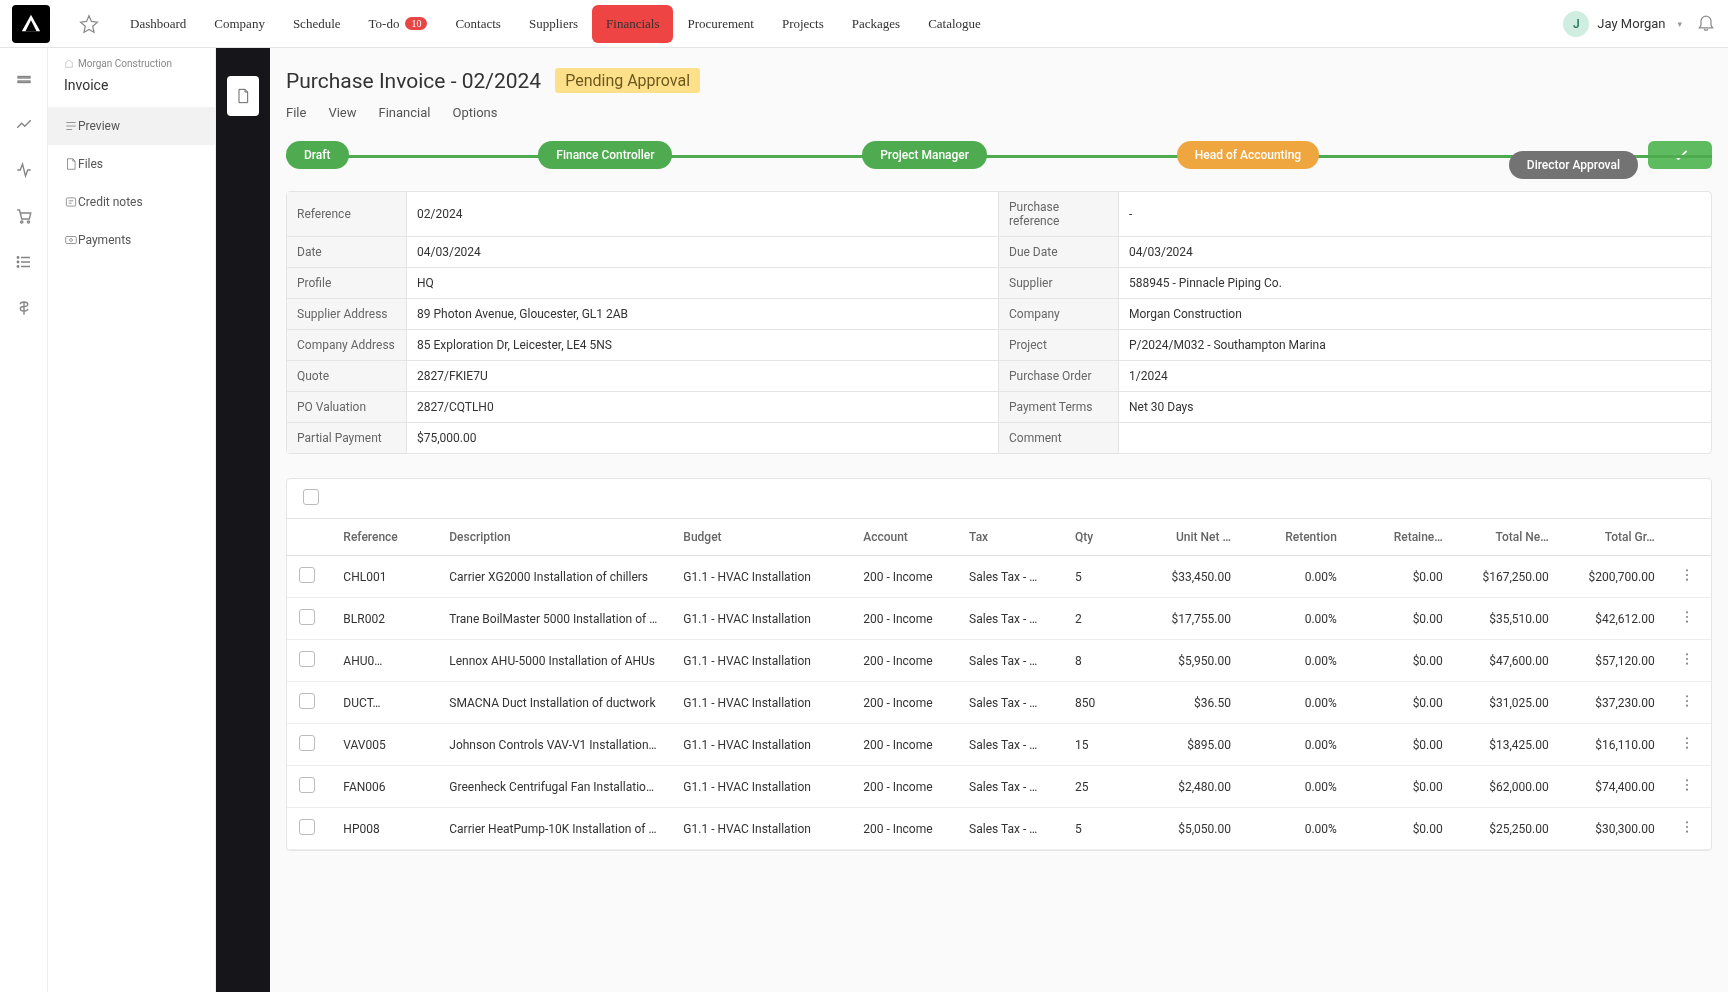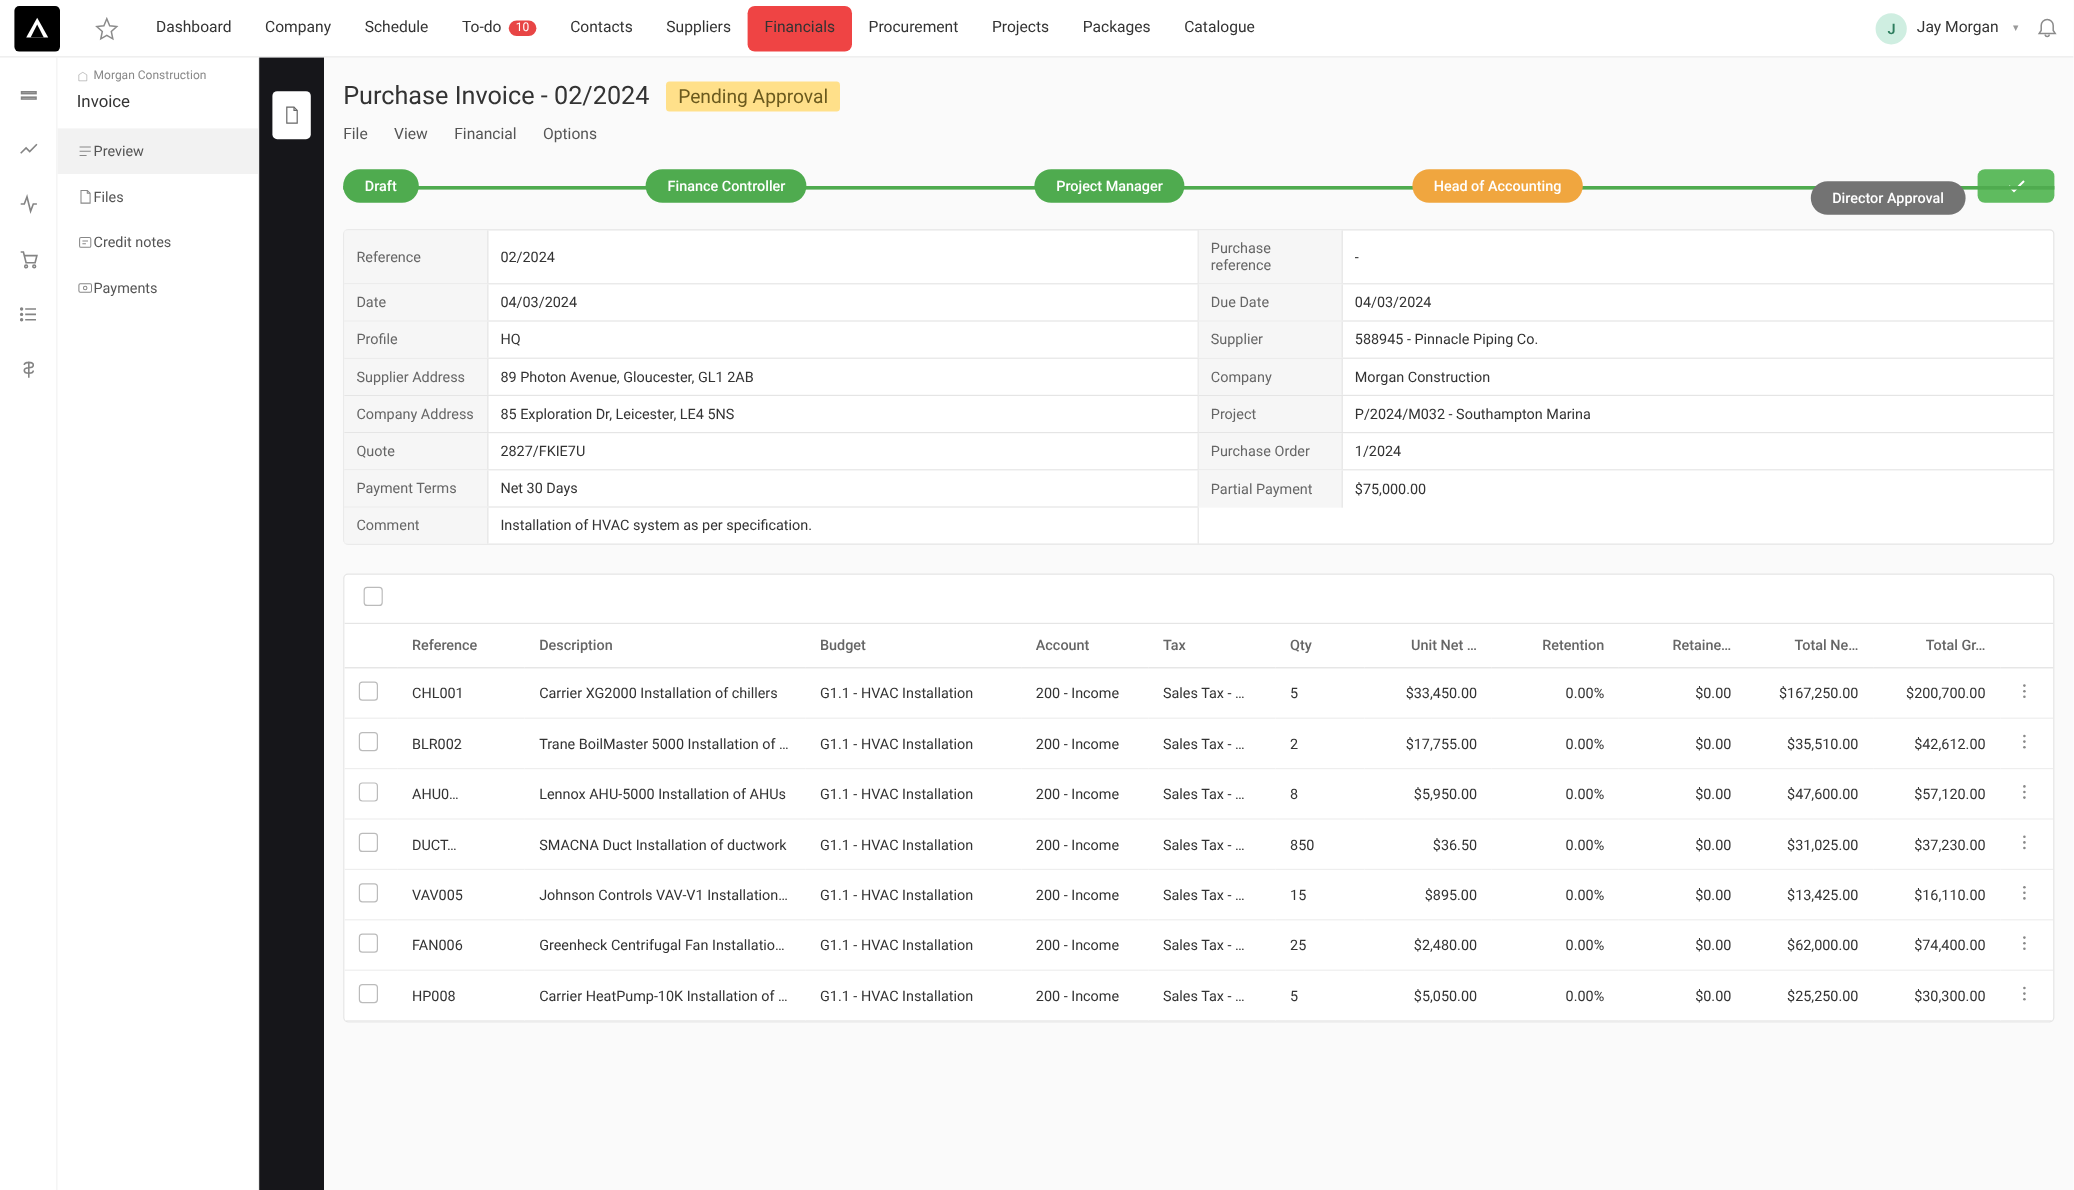--- a/index.html
+++ b/index.html
@@ -5,21 +5,21 @@
 * { margin: 0; padding: 0; box-sizing: border-box; }
 body { font-family: -apple-system, BlinkMacSystemFont, "Segoe UI", Roboto, sans-serif; font-size: 13px; color: #333; background: #fff; overflow: hidden; }
 
 
 .topbar { height: 48px; display: flex; align-items: center; border-bottom: 1px solid #e5e5e5; padding: 0 12px; }
 .logo { width: 38px; height: 38px; background: #000; border-radius: 4px; display: flex; align-items: center; justify-content: center; margin-right: 24px; }
 .logo svg { width: 22px; height: 22px; }
 .favorite-icon { width: 30px; height: 30px; display: flex; align-items: center; justify-content: center; margin-right: 12px; }
 .favorite-icon svg { width: 20px; height: 20px; stroke: #8b8b8b; fill: none; stroke-width: 1.5; }
 .nav-items { display: flex; align-items: center; height: 100%; }
-.nav-item { padding: 0 14px; height: 38px; display: flex; align-items: center; color: #333; cursor: pointer; border-radius: 6px; font-size: 13px; }
+.nav-item { padding: 0 14px; height: 38px; display: flex; align-items: center; color: #333; cursor: pointer; border-radius: 6px; font-size: 13px; font-family: Liberation Serif, serif; }
 .nav-item.active { background: #ef4444; }
 .nav-badge { background: #e84545; color: #fff; border-radius: 10px; padding: 1px 6px; font-size: 10px; margin-left: 6px; }
 .topbar-right { margin-left: auto; display: flex; align-items: center; gap: 14px; }
 .avatar { width: 26px; height: 26px; background: #cfeee1; color: #2e7d5e; border-radius: 50%; display: flex; align-items: center; justify-content: center; font-size: 12px; font-weight: 600; }
 .user-chip { display: flex; align-items: center; gap: 8px; cursor: pointer; }
 .bell-icon svg { width: 20px; height: 20px; stroke: #8b8b8b; fill: none; stroke-width: 1.5; }
 
 
 .layout { display: flex; height: calc(100vh - 48px); }
 
@@ -302,30 +302,33 @@
         </div>
         <div class="detail-row">
           <div class="detail-label">Quote</div>
           <div class="detail-value">2827/FKIE7U</div>
         </div>
         <div class="detail-row">
           <div class="detail-label">Purchase Order</div>
           <div class="detail-value">1/2024</div>
         </div>
         <div class="detail-row">
+          <div class="detail-label">PO Valuation</div>
+          <div class="detail-value">2827/CQTLH0</div>
+        </div>
+        <div class="detail-row">
           <div class="detail-label">Payment Terms</div>
           <div class="detail-value">Net 30 Days</div>
         </div>
         <div class="detail-row last-row">
           <div class="detail-label">Partial Payment</div>
           <div class="detail-value">$75,000.00</div>
         </div>
         <div class="detail-row last-row">
           <div class="detail-label">Comment</div>
-          <div class="detail-value">Installation of HVAC system as per specification.</div>
         </div>
       </div>
 
     <div class="table-wrap">
       <div class="table-check-row">
         <span class="checkbox"></span>
       </div>
       <table>
         <colgroup>
           <col class="col-check">

